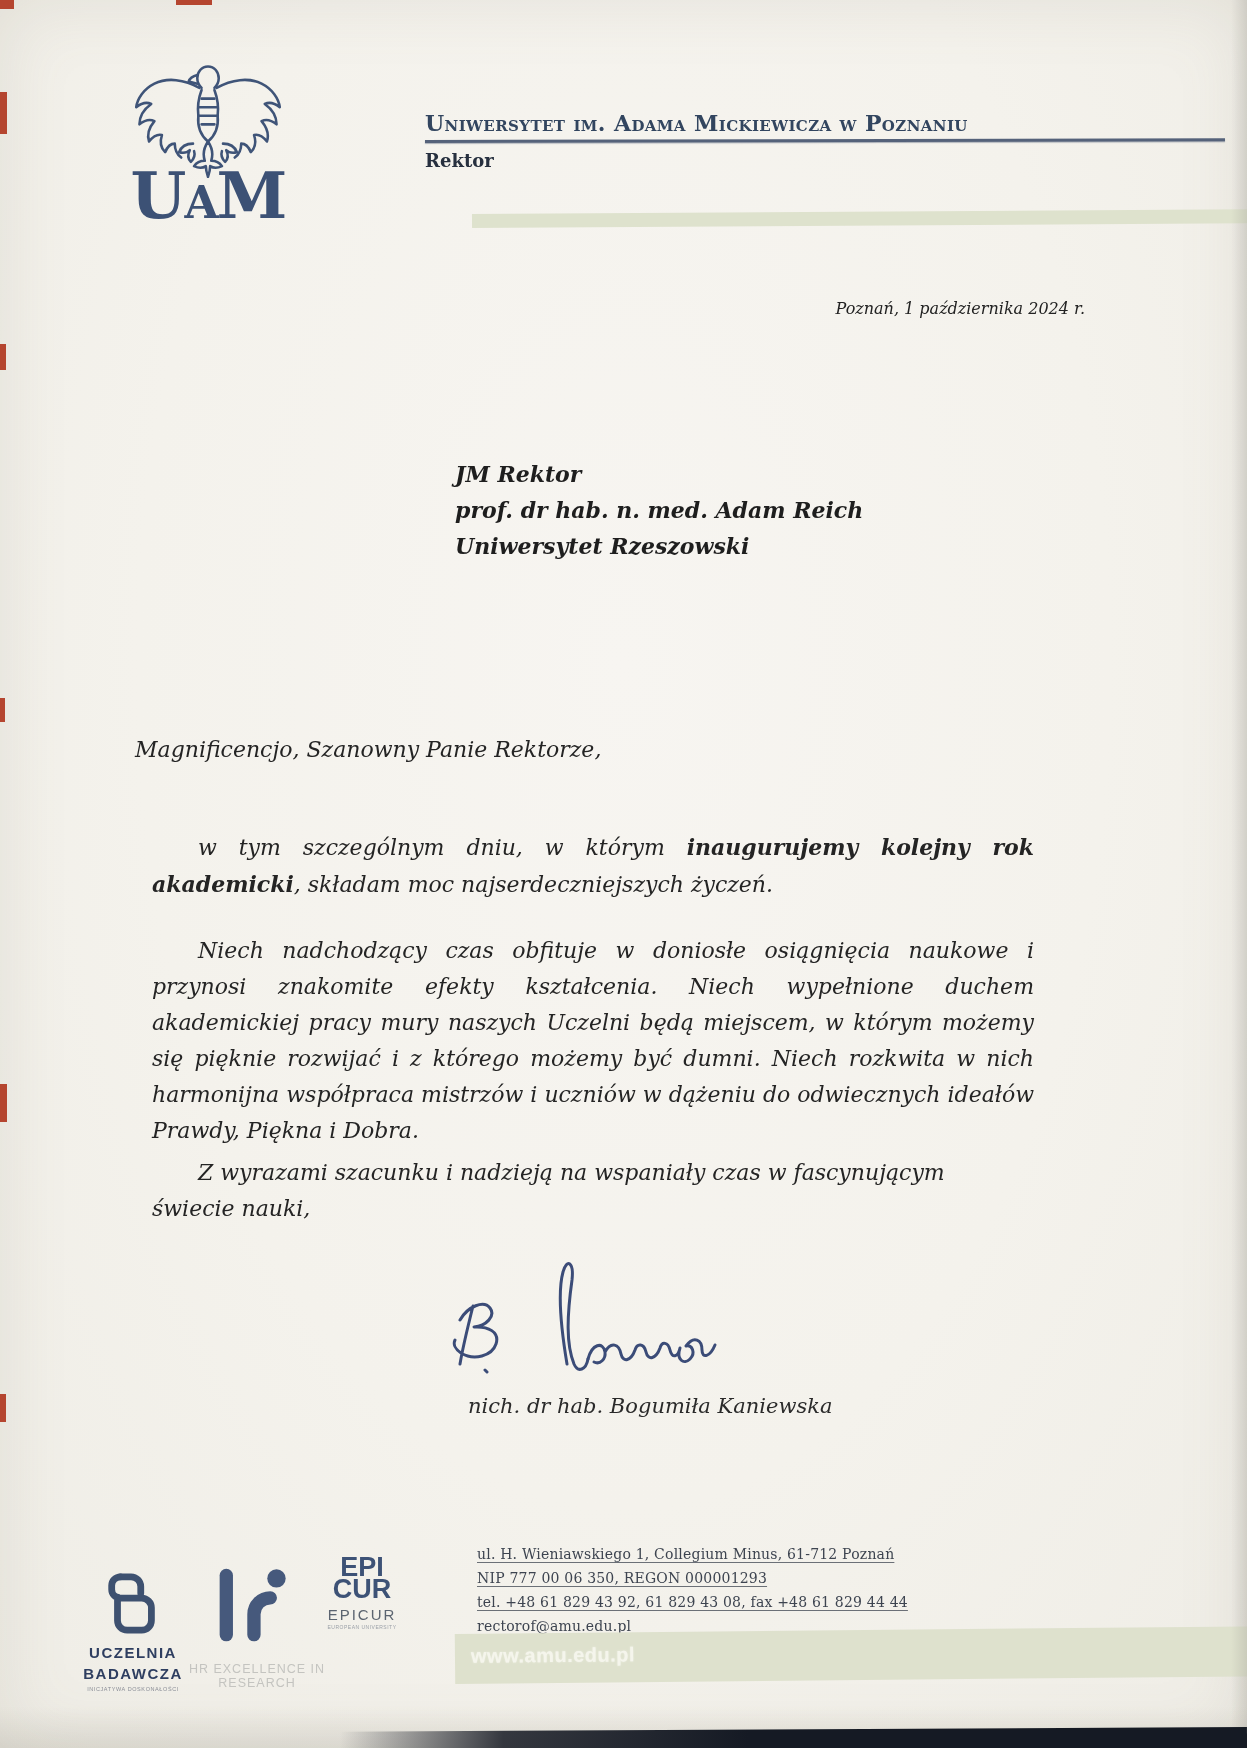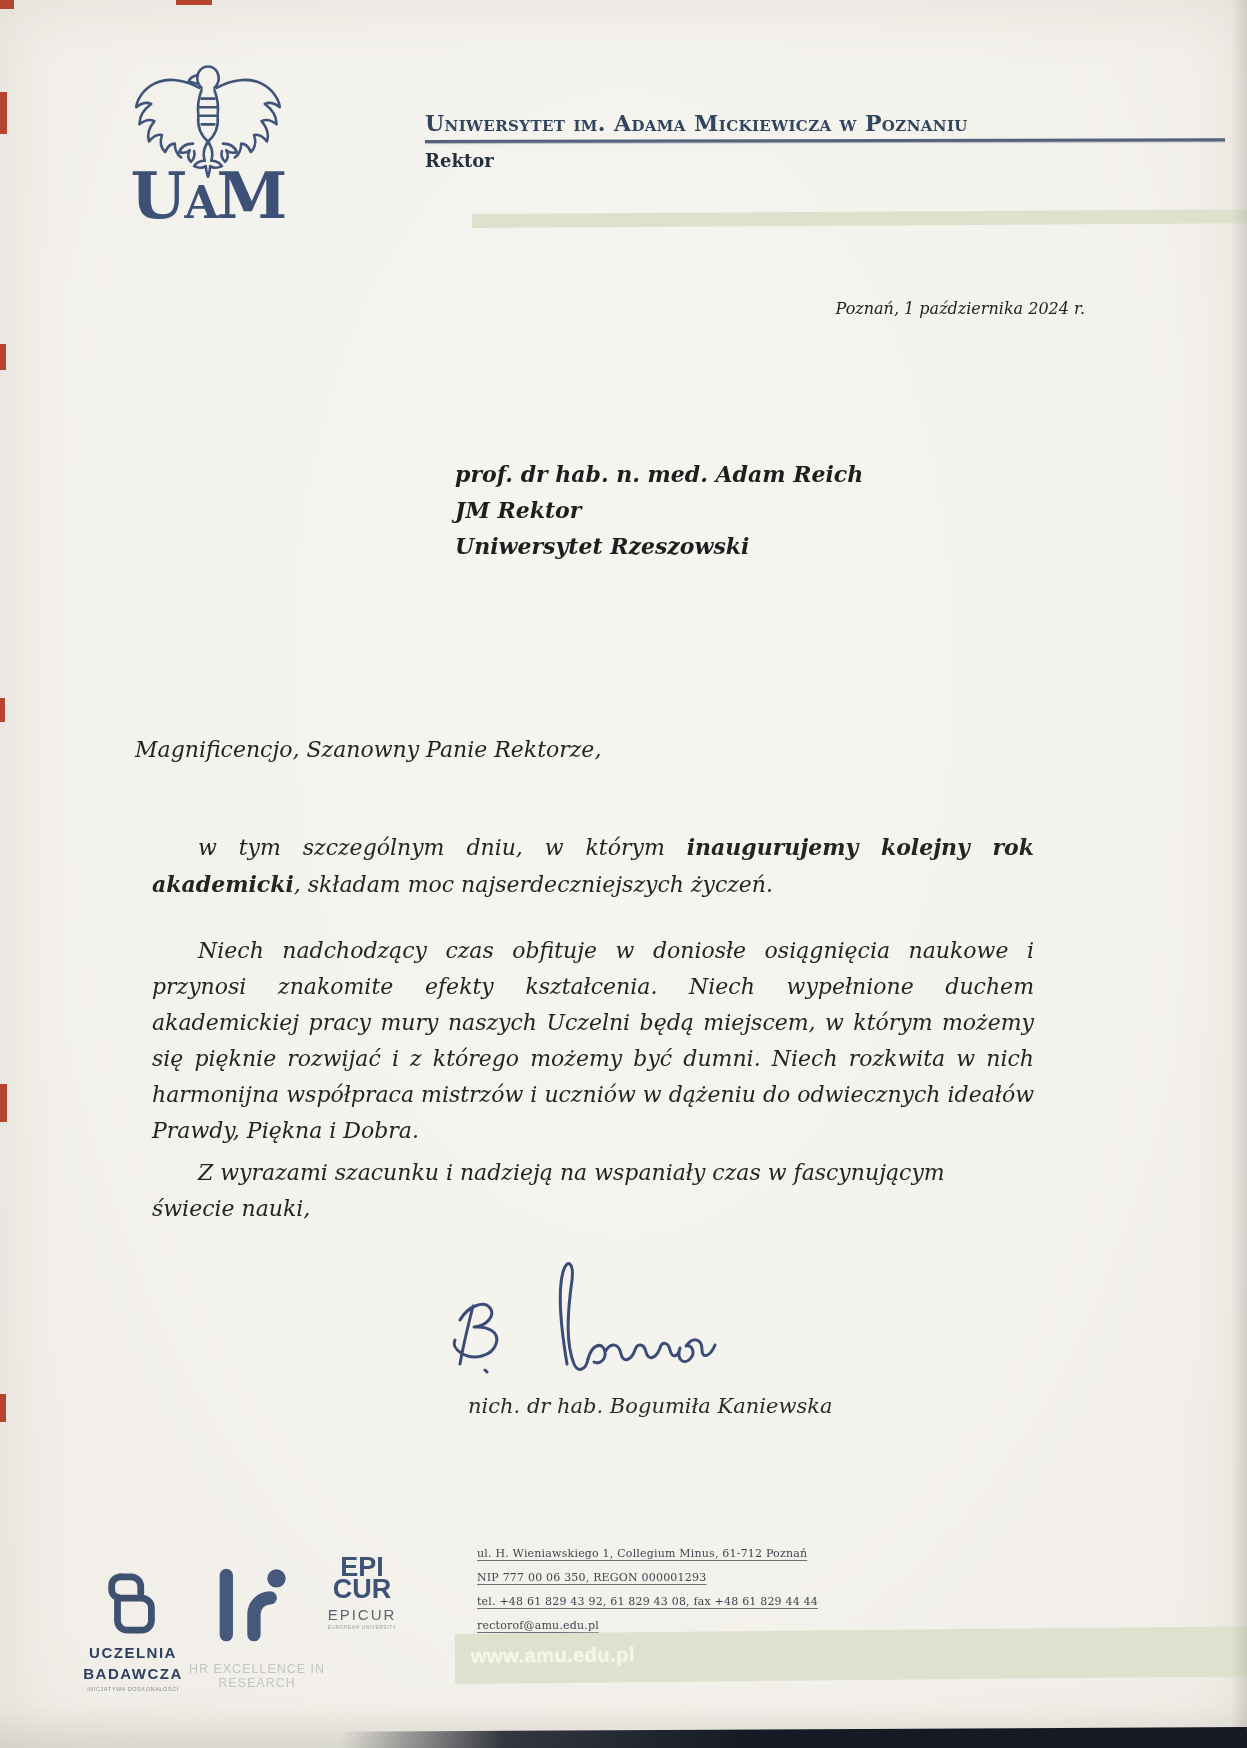--- a/index.html
+++ b/index.html
@@ -63,21 +63,21 @@
   .closing{top:1138px;text-align:left;}
   
   .sig-svg{position:absolute;left:415px;top:1232px;}
   .sig-name{
     position:absolute;left:468px;top:1394px;
     font-style:italic;font-size:21px;color:#2a2a2a;
   }
   
   .contact{
     position:absolute;left:477px;top:1542px;
-    font-size:11px;line-height:24px;color:#3d4450;letter-spacing:.2px;
+    font-size:14px;line-height:24px;color:#3d4450;letter-spacing:.2px;
   }
   .contact .u{
     text-decoration:underline;
     text-decoration-thickness:1px;
     text-underline-offset:3px;
     text-decoration-color:rgba(61,68,80,.75);
   }
   .web-banner{
     position:absolute;left:455px;top:1634px;width:800px;height:50px;
     background:#dee1cd;transform:rotate(-.55deg);transform-origin:left center;
@@ -168,22 +168,22 @@
     <div class="uni-name">Uniwersytet im. Adama Mickiewicza w Poznaniu</div>
     <div class="uni-rule"></div>
     <div class="office">Rektor</div>
   </div>
 
   <div class="green-stripe"></div>
 
   <div class="dateline">Poznań, 1 października 2024 r.</div>
 
   <div class="addressee">
+    <div>JM Rektor</div>
     <div>prof. dr hab. n. med. Adam Reich</div>
-    <div>JM Rektor</div>
     <div>Uniwersytet Rzeszowski</div>
   </div>
 
   <div class="salutation">Magnificencjo, Szanowny Panie Rektorze,</div>
 
   <p class="bodytext p1"><span>w tym szczególnym dniu, w którym </span><b>inaugurujemy kolejny rok akademicki</b><span>, składam moc najserdeczniejszych życzeń.</span></p>
 
   <p class="bodytext closing">Z wyrazami szacunku i nadzieją na wspaniały czas w fascynującym świecie nauki,</p>
 
   <p class="bodytext p2">Niech nadchodzący czas obfituje w doniosłe osiągnięcia naukowe i przynosi znakomite efekty kształcenia. Niech wypełnione duchem akademickiej pracy mury naszych Uczelni będą miejscem, w którym możemy się pięknie rozwijać i z którego możemy być dumni. Niech rozkwita w nich harmonijna współpraca mistrzów i uczniów w dążeniu do odwiecznych ideałów Prawdy, Piękna i Dobra.</p>

